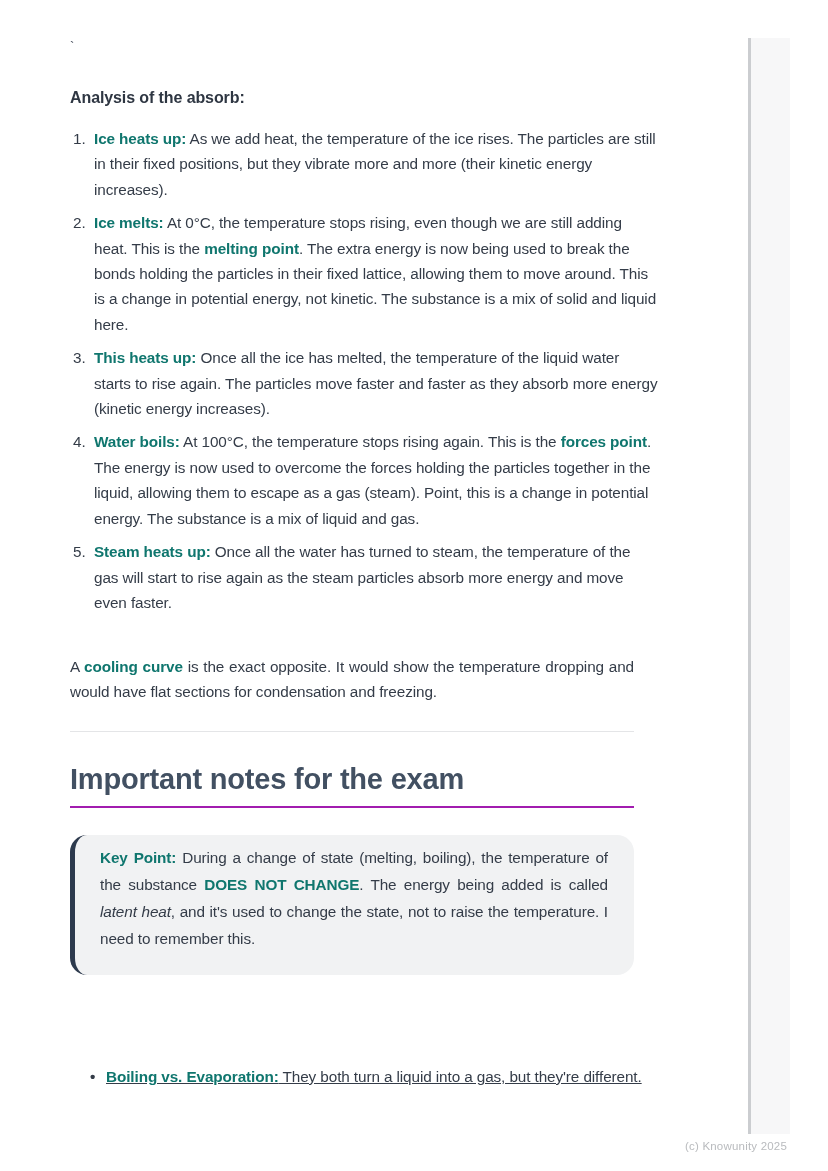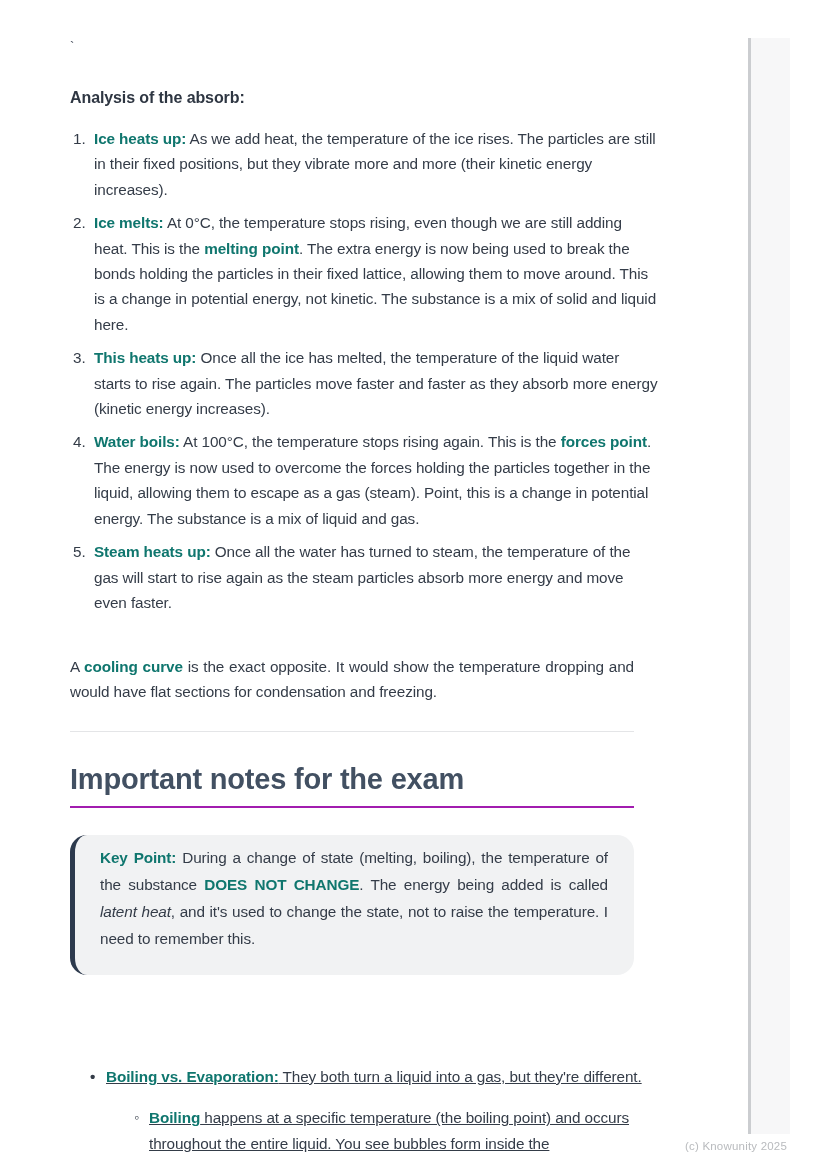--- a/index.html
+++ b/index.html
@@ -71,22 +71,20 @@
 
     <hr class="divider">
 
     <h1 class="h1">Important notes for the exam</h1>
 
     <div class="callout">
       <p><span class="b">Key Point:</span><span> During a change of state (melting, boiling), the temperature of the substance </span><span class="b">DOES NOT CHANGE</span><span>. The energy being added is called </span><span class="i">latent heat</span><span>, and it's used to change the state, not to raise the temperature. I need to remember this.</span></p>
     </div>
 
     <ul class="bullets">
-        <li><span class="b">Boiling vs. Evaporation:</span><span> They both turn a liquid into a gas, but they're different.</span><ul class="subbullets">
-            <li><span class="b">Boiling</span><span> happens at a specific temperature (the boiling point) and occurs throughout the entire liquid. You see bubbles form inside the</span></li>
-          </ul></li>
+        <li><span class="b">Boiling vs. Evaporation:</span><span> They both turn a liquid into a gas, but they're different.</span></li>
       </ul>
 
   </div>
 
   <div class="watermark">(c) Knowunity 2025</div>
 
 </div>
 
 </body></html>

